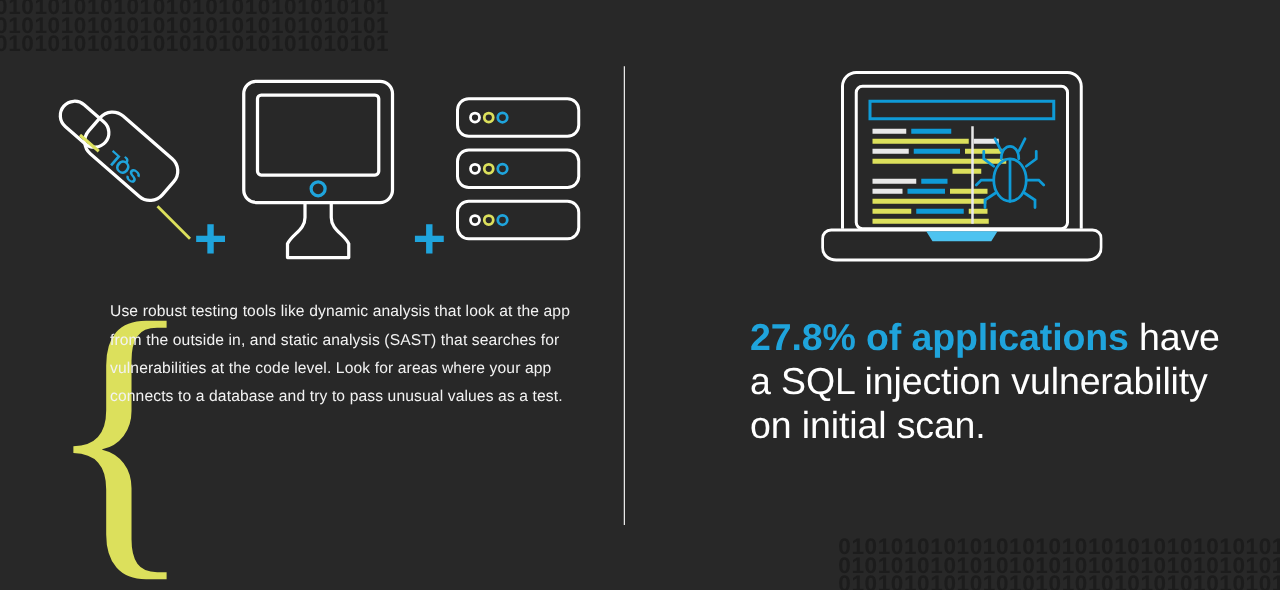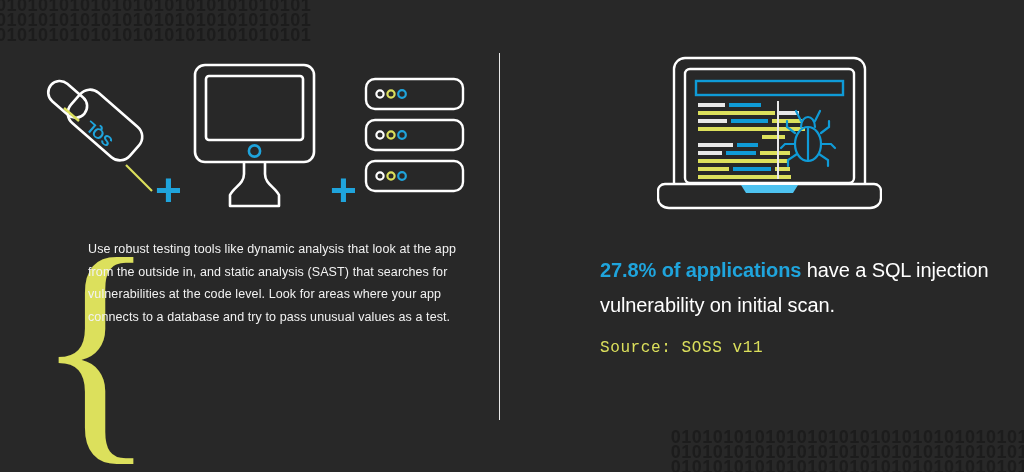--- a/index.html
+++ b/index.html
@@ -125,21 +125,21 @@
     top: 55px;
   }
 
   #stat-block {
     position: absolute;
     left: 100px;
     top: 253px;
     width: 400px;
   }
   #stat-headline {
-    font-size: 20px;
+    font-size: 30px;
     line-height: 35px;
     color: #ffffff;
     font-weight: normal;
     margin: 0;
     letter-spacing: -0.1px;
   }
   #stat-highlight {
     color: #1FA4DC;
     font-weight: bold;
   }
@@ -275,15 +275,14 @@
       <path d="M164 78 L172 72 L172 66"></path>
       <path d="M138 89 L128 89 L124 93"></path>
       <path d="M164 89 L174 89 L178 93"></path>
       <path d="M140 99 L131 105 L131 111"></path>
       <path d="M162 99 L171 105 L171 111"></path>
     </g>
   </svg>
 
   <div id="stat-block">
     <p id="stat-headline"><span id="stat-highlight">27.8% of applications</span><span> have a SQL injection vulnerability on initial scan.</span></p>
-    <p id="stat-source">Source: SOSS v11</p>
   </div>
 </div>
 
 </body></html>

